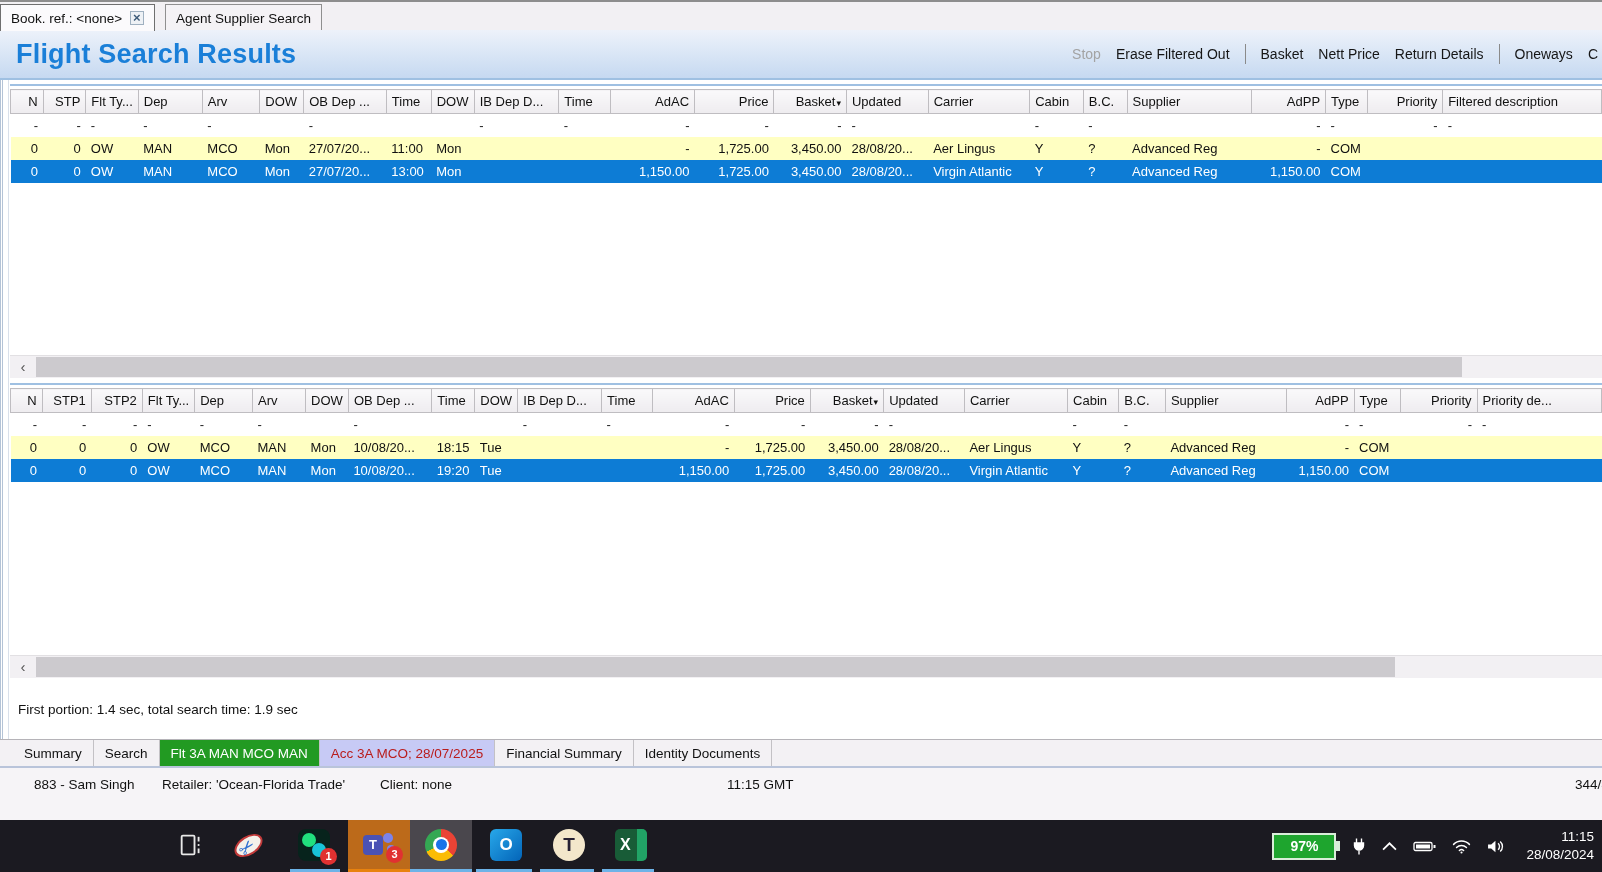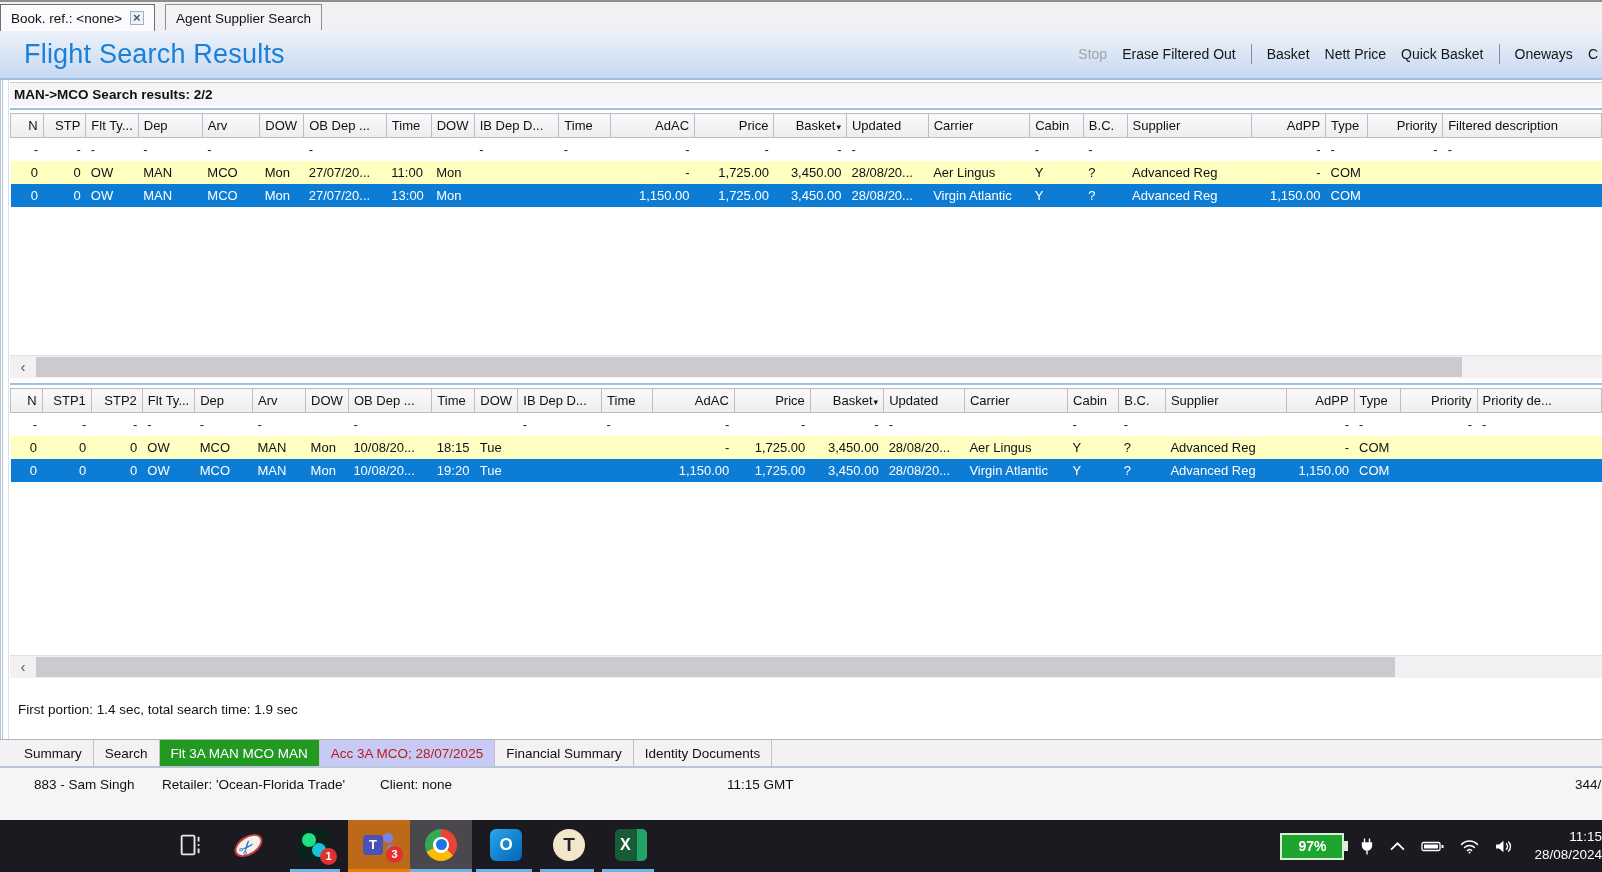--- a/index.html
+++ b/index.html
@@ -13,21 +13,21 @@
            font-size:13.5px;padding:0 10px;box-sizing:border-box;white-space:nowrap;}
   .doc-tab.active{left:0;background:#fbfafc;border:1px solid #6f6f6f;border-bottom:none;z-index:2;}
   .doc-tab.inactive{left:165px;background:#f4f2f5;border:1px solid #8f8f8f;border-bottom:none;}
   .tab-close{margin-left:8px;color:#3d5a78;font-weight:bold;font-size:13px;border:1px solid #9fb0c0;
              padding:0 2px;line-height:12px;background:#eef1f5;cursor:default;}
 
   
   .titlebar{position:absolute;left:0;top:30px;width:100%;height:50px;
             background:linear-gradient(#edf2fa,#c6d9f1);border-bottom:2px solid #9fc0e2;
             box-sizing:border-box;display:flex;align-items:center;}
-  .page-title{color:#1a7fd8;font-size:27px;font-weight:normal;padding-left:16px;letter-spacing:0.2px;margin-left:8px;}
+  .page-title{color:#1a7fd8;font-size:27px;font-weight:bold;padding-left:16px;letter-spacing:0.2px;}
   .toolbar{position:absolute;right:4px;top:0;height:100%;display:flex;align-items:center;gap:15px;font-size:14px;}
   .tb-item{white-space:nowrap;color:#161616;cursor:default;}
   .tb-item.disabled{color:#a3a3a3;}
   .tb-sep{width:1px;height:20px;background:#8a8a8a;}
 
   
   .gutter{position:absolute;left:0;top:80px;height:686px;width:9px;background:#fff;
           border-left:3px double #b4c3d6;border-right:1px solid #d9e0ea;box-sizing:border-box;}
 
   
@@ -109,21 +109,21 @@
   .outlook{position:relative;width:32px;height:32px;border-radius:6px;
            background:linear-gradient(135deg,#28a8ea,#0364b8);color:#fff;font-weight:bold;font-size:17px;
            display:flex;align-items:center;justify-content:center;}
   .brand{width:32px;height:32px;border-radius:50%;background:#f3e7cb;color:#262033;font-weight:bold;
          font-size:19px;display:flex;align-items:center;justify-content:center;}
   .excel{position:relative;width:32px;height:32px;border-radius:5px;background:#185c37;overflow:hidden;
          color:#fff;font-weight:bold;font-size:16px;display:flex;align-items:center;padding-left:5px;
          box-sizing:border-box;}
   .excel .strip{position:absolute;right:0;top:0;width:10px;height:100%;background:#21a366;}
 
-  .tray{position:absolute;right:0;top:0;height:100%;display:flex;align-items:center;gap:16px;}
+  .tray{position:absolute;right:0;top:0;height:100%;display:flex;align-items:center;gap:16px;padding-right:8px;}
   .battery-pill{width:60px;height:23px;background:#1ea52e;border:2px solid #d9eed9;color:#fff;
                 font-size:14px;font-weight:bold;text-align:center;line-height:23px;position:relative;}
   .battery-pill::after{content:"";position:absolute;right:-6px;top:6px;width:4px;height:10px;background:#d9eed9;}
   .clockbox{color:#fff;font-size:13.5px;text-align:right;line-height:1.35;padding-left:4px;}
 </style>
 </head>
 <body>
 
 <div id="app">
 
@@ -138,31 +138,30 @@
   </div>
 
   <div class="titlebar">
     <div class="page-title">Flight Search Results</div>
     <div class="toolbar" id="toolbar">
         <span class="tb-item disabled">Stop</span>
         <span class="tb-item">Erase Filtered Out</span>
         <span class="tb-sep"></span>
         <span class="tb-item">Basket</span>
         <span class="tb-item">Nett Price</span>
-        <span class="tb-item">Quick Basket</span>
+        <span class="tb-item">Return Details</span>
         <span class="tb-sep"></span>
         <span class="tb-item">Oneways</span>
         <span class="tb-item">C</span>
       </div>
   </div>
 
   <div class="gutter"></div>
 
   <div class="section" id="sec1">
-    <div class="section-title">MAN-&gt;MCO Search results: 2/2</div>
     <div class="blue-rule"></div>
     <table class="results">
         <colgroup>
           <col style="width: 33px;">
           <col style="width: 43px;">
           <col style="width: 47px;">
           <col style="width: 65px;">
           <col style="width: 58px;">
           <col style="width: 44px;">
           <col style="width: 83px;">

